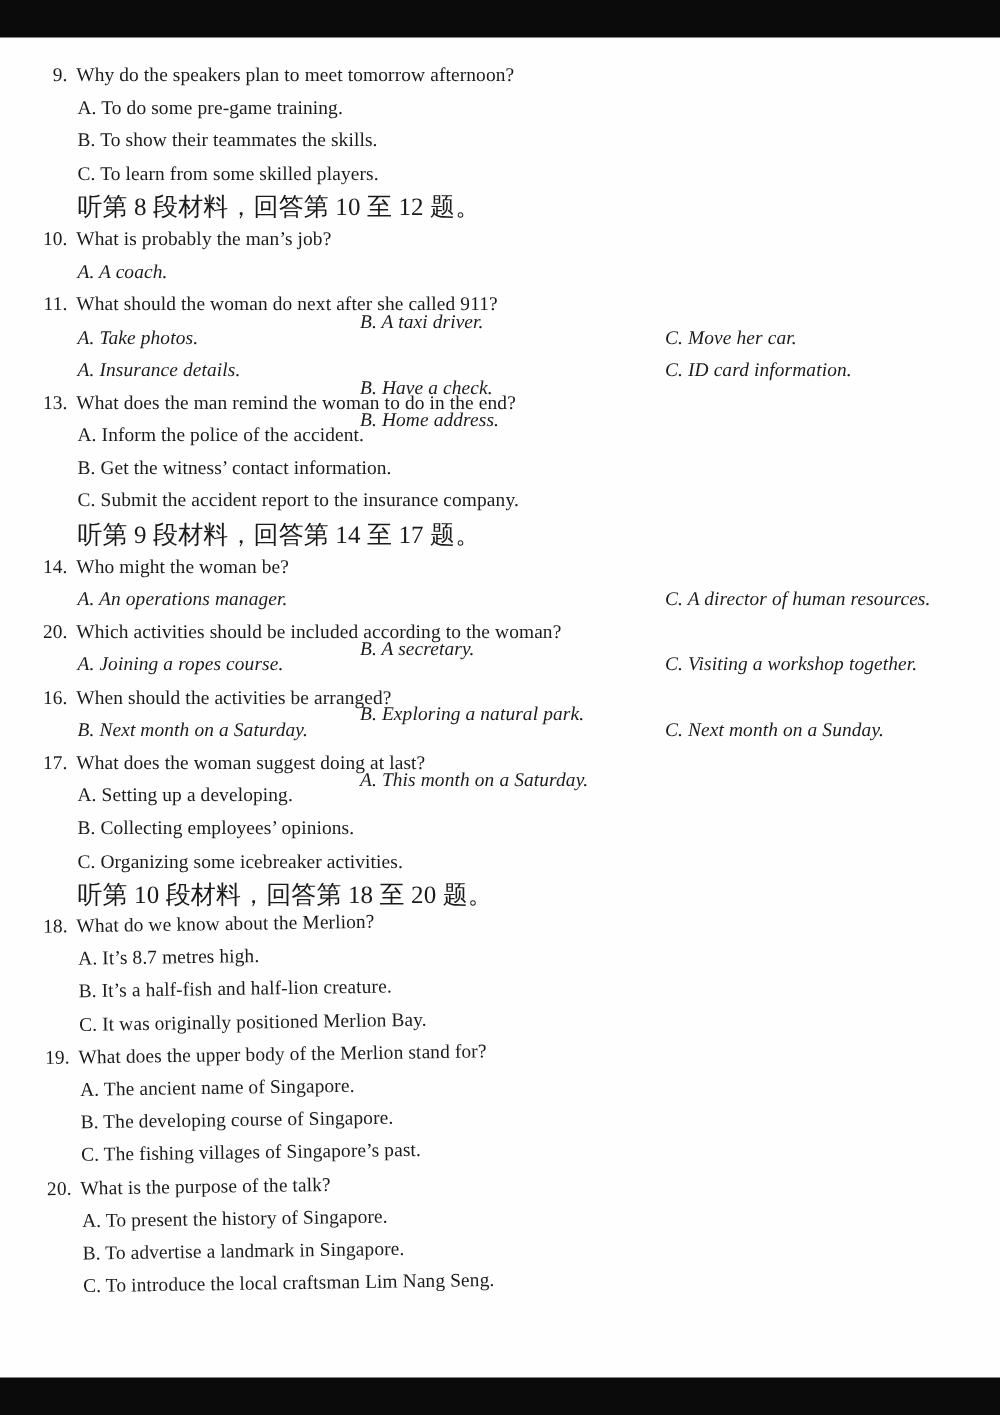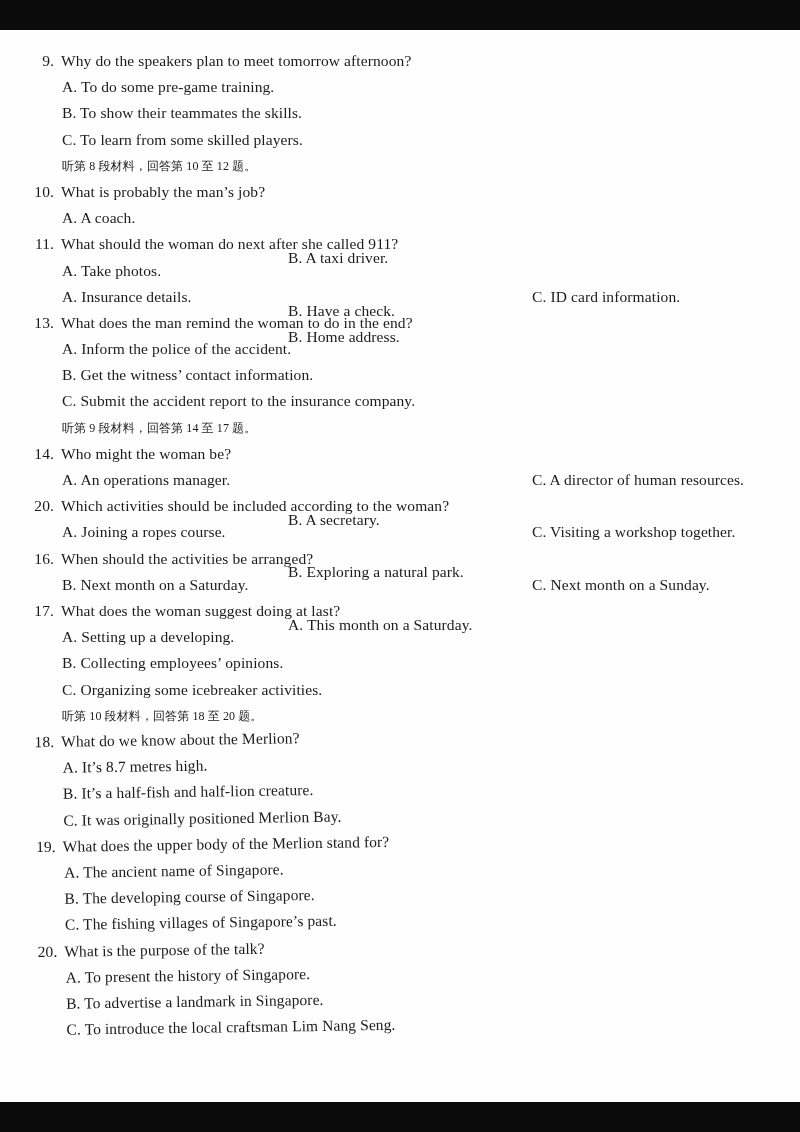--- a/index.html
+++ b/index.html
@@ -41,28 +41,28 @@
   }
   .line.question .qnum {
     display: inline-block;
     min-width: 21px;
     text-align: right;
     margin-right: 7px;
   }
   .line.option { padding-left: 29px; }
   .line.section {
     padding-left: 29px;
-    font-size: 12px;
+    font-size: 20px;
     font-family: Liberation Serif, serif;
   }
   .line.row {
     padding-left: 29px;
     display: flex;
   }
-  .line.row .cell { flex: 0 0 auto; }
+  .line.row .cell { flex: 0 0 auto; font-style: italic; }
   .line.row .cell:nth-child(1) { width: 226px; }
   .line.row .cell:nth-child(2) { width: 244px; margin-top: 40px; }
   .line.row .cell:nth-child(3) { flex: 1 1 auto; }
   
   #content-bottom {
     transform: rotate(-0.85deg);
     transform-origin: 10px 0;
   }
 </style>
 </head>
@@ -79,20 +79,21 @@
         <div class="line section">听第 8 段材料，回答第 10 至 12 题。</div>
         <div class="line question"><span class="qnum">10.</span><span>What is probably the man’s job?</span></div>
         <div class="line row">
           <span class="cell">A. A coach.</span>
           <span class="cell">B. A taxi driver.</span>
         </div>
         <div class="line question"><span class="qnum">11.</span><span>What should the woman do next after she called 911?</span></div>
         <div class="line row">
           <span class="cell">A. Take photos.</span>
           <span class="cell">B. Have a check.</span>
+          <span class="cell">C. Move her car.</span>
         </div>
         <div class="line row">
           <span class="cell">A. Insurance details.</span>
           <span class="cell">B. Home address.</span>
           <span class="cell">C. ID card information.</span>
         </div>
         <div class="line question"><span class="qnum">13.</span><span>What does the man remind the woman to do in the end?</span></div>
         <div class="line option">A. Inform the police of the accident.</div>
         <div class="line option">B. Get the witness’ contact information.</div>
         <div class="line option">C. Submit the accident report to the insurance company.</div>

